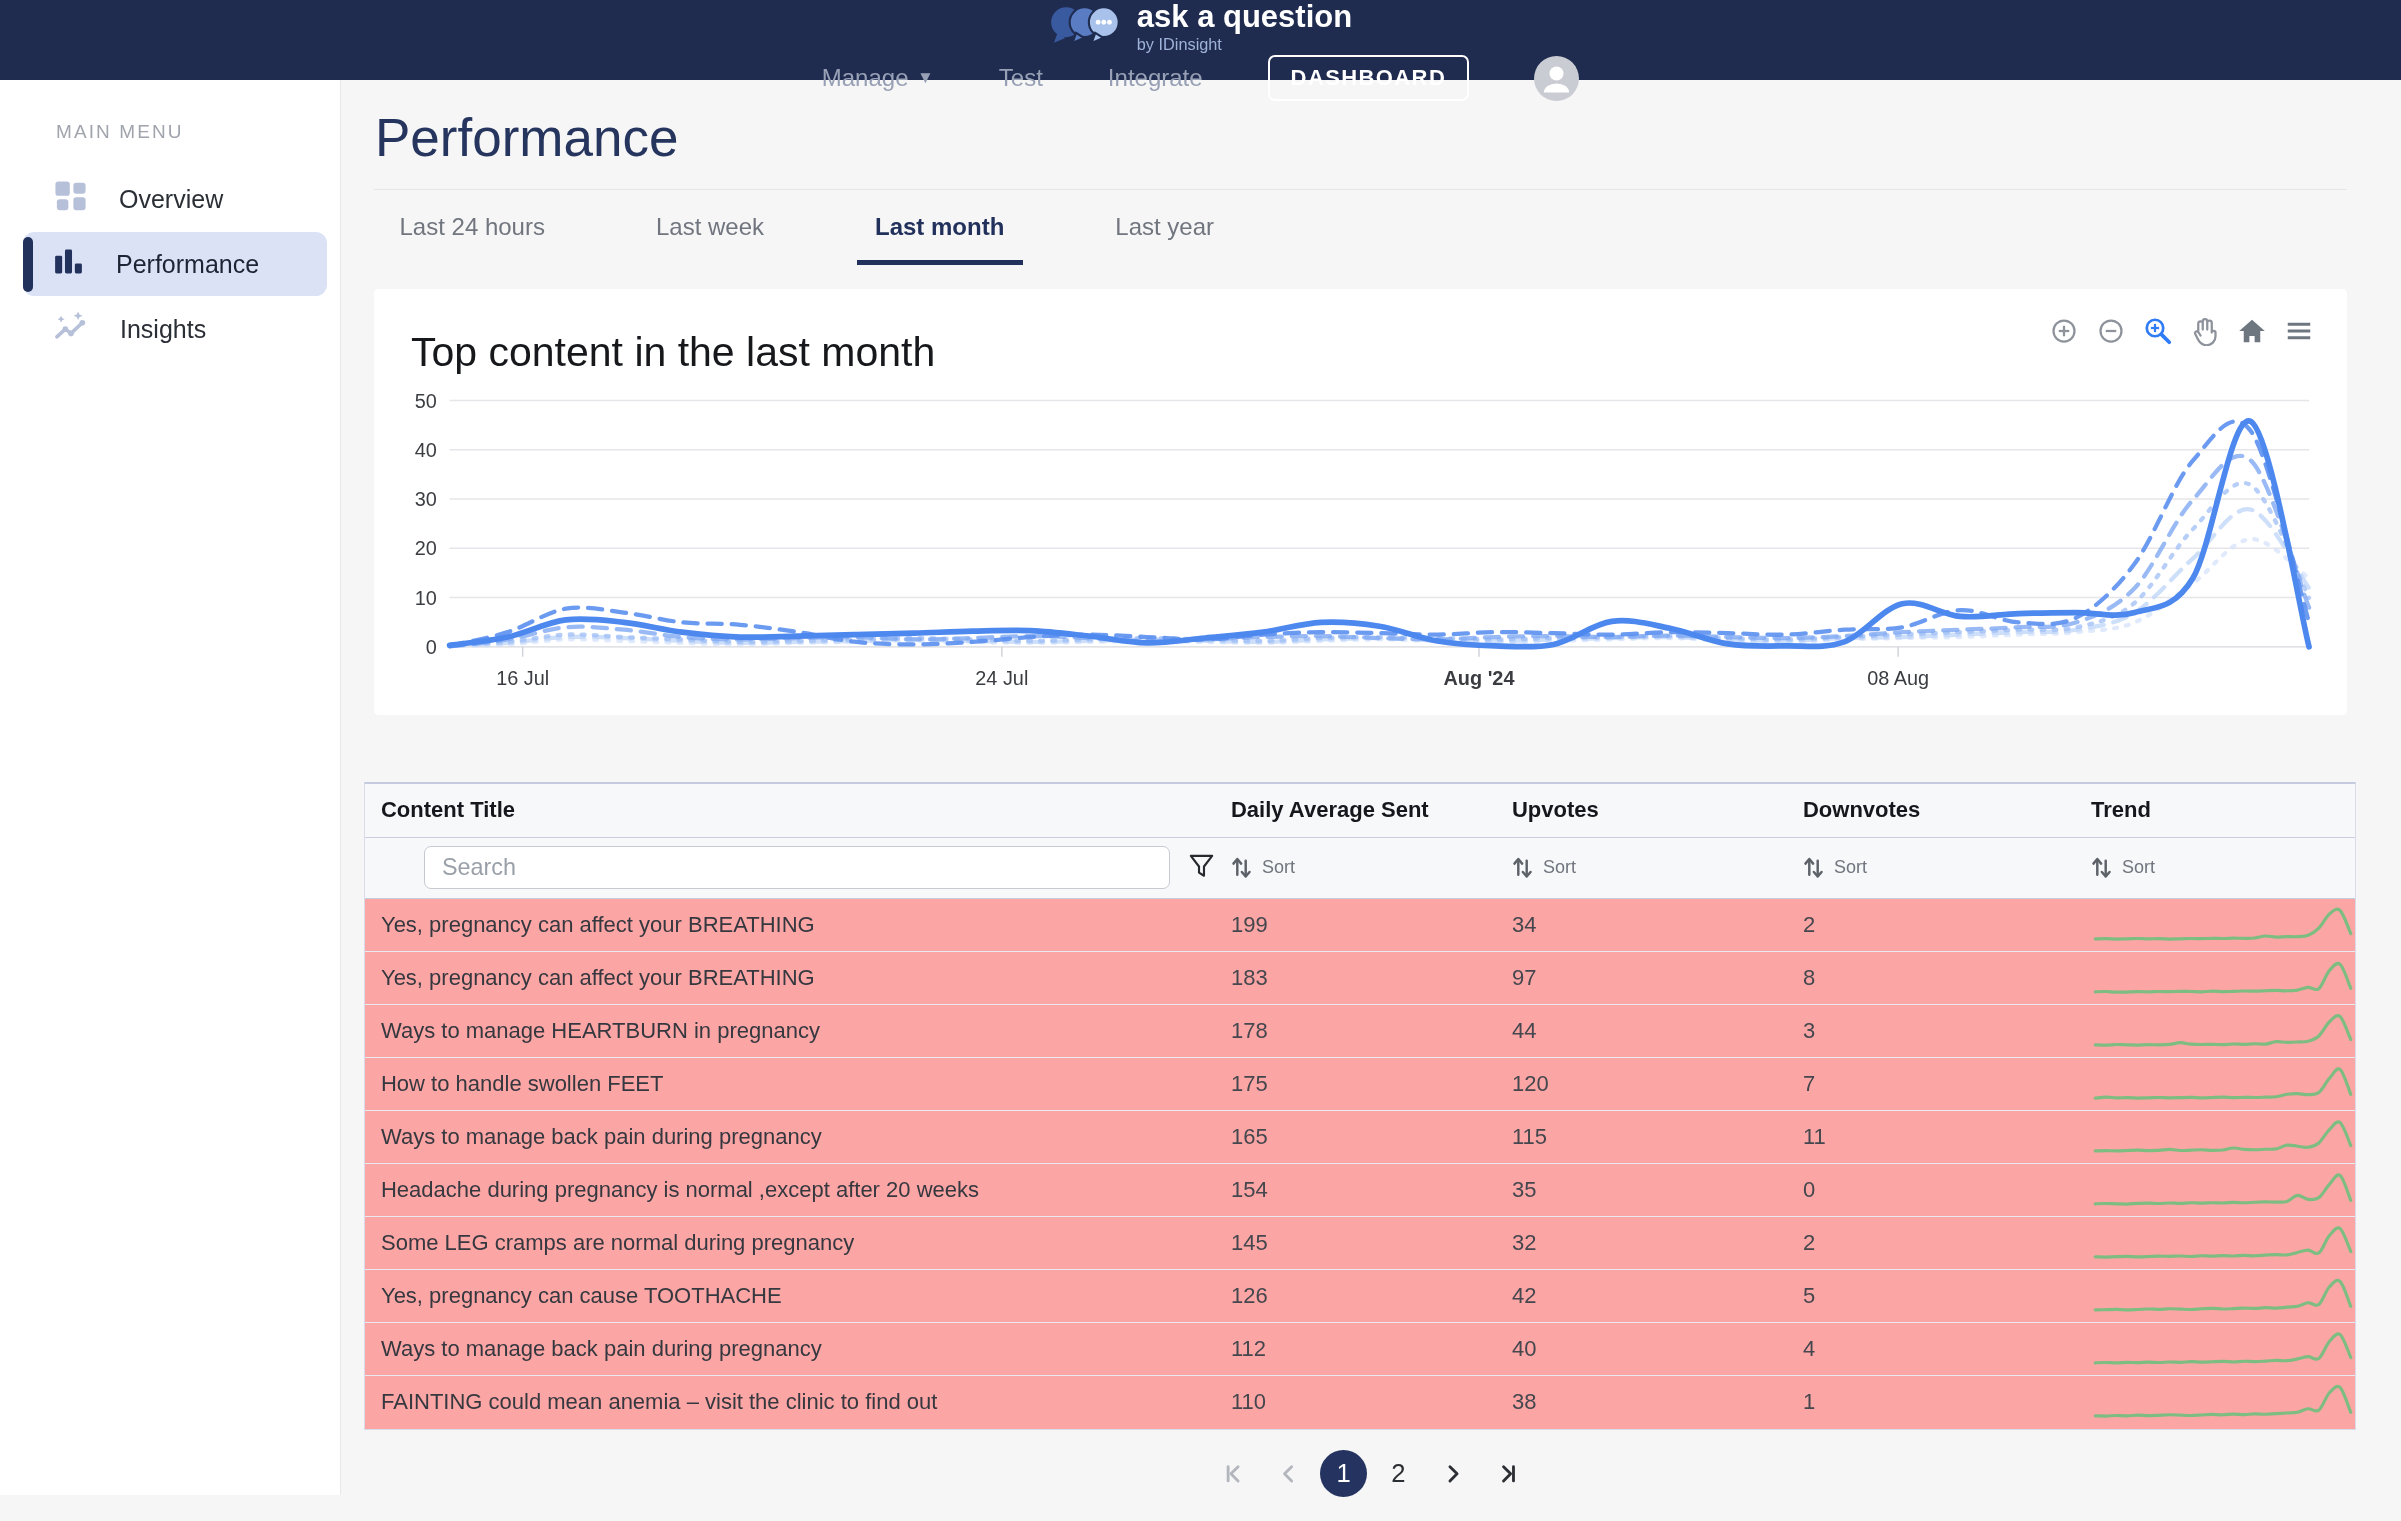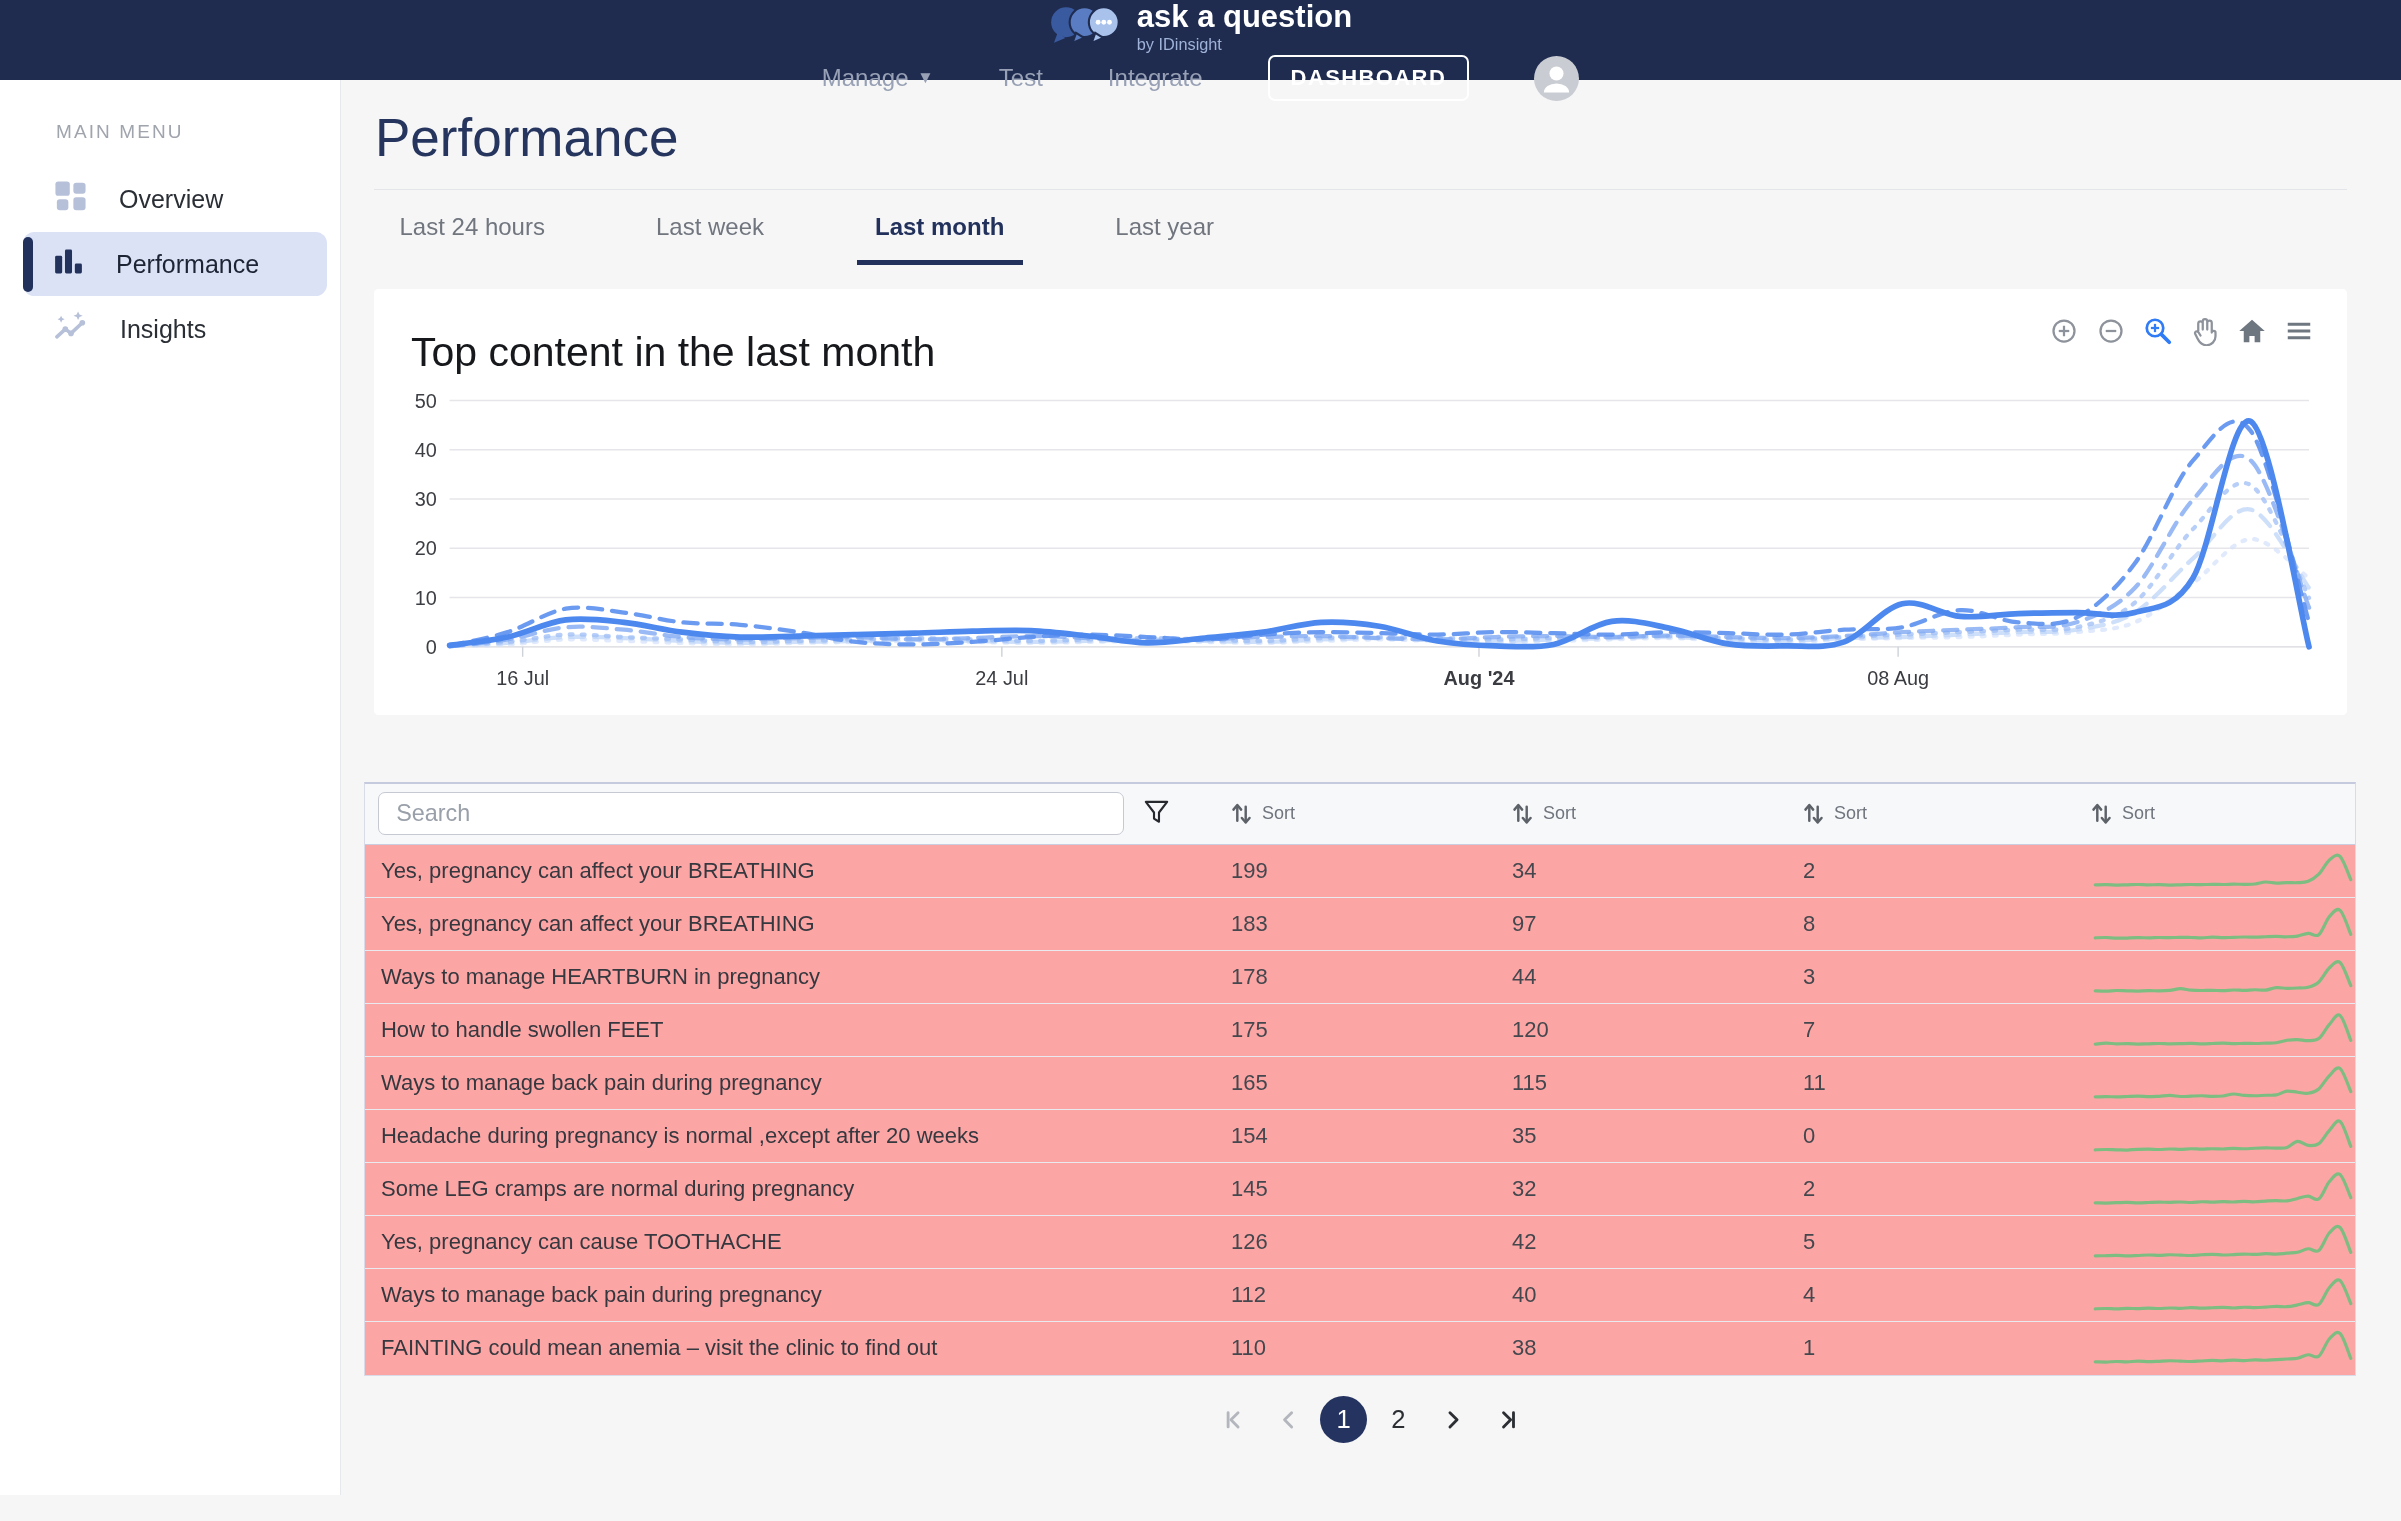--- a/index.html
+++ b/index.html
@@ -67,21 +67,21 @@
   
   .table-card{
     margin:67px 45px 0 23.4px; background:#ffffff;
     border:1.4px solid #d9dce8; border-top:2.8px solid #c5cadf;
   }
   .tgrid{ display:grid; grid-template-columns:850px 281px 291px 288px 1fr; align-items:center; }
   .thead{ height:54px; background:#f7f8fa; border-bottom:1.4px solid #c9cde0;
     font-weight:bold; font-size:22px; color:#15171c; }
   .thead > div{ padding-left:15.6px; }
   .sortrow{ height:61px; background:#f7f8fa; border-bottom:1.4px solid #c9cde0; }
-  .search-cell{ display:flex; align-items:center; padding-left:12.8px; gap:18.5px; }
+  .search-cell{ display:flex; align-items:center; padding-left:12.8px; gap:18.5px;justify-content:flex-end; }
   .search-input{
     width:746px; height:43px; border:1.4px solid #c6c9d2; border-radius:7px;
     font-size:23.4px; color:#333; padding:0 17px; outline:none; background:#fff;
     font-family:"Liberation Sans",sans-serif;
   }
   .search-input::placeholder{ color:#9aa0a9; }
   .sort-btn{ display:flex; align-items:center; gap:10px; margin-left:15.6px;
     color:#6f747d; font-size:18px; cursor:pointer; }
   .trow{ height:53px; border-bottom:1.4px solid #e8eaf0; font-size:22px; color:#35383f; background:#fca5a5; }
   .trow:last-child{ border-bottom:none; }
@@ -257,20 +257,27 @@
           <path d="M106.0 503.3C119.6 502.9 160.6 502.2 187.8 500.6C215.1 498.9 242.4 494.5 269.7 493.6C297.0 492.8 324.3 494.9 351.5 495.7C378.8 496.5 406.1 497.7 433.4 498.5C460.7 499.3 487.9 500.6 515.2 500.6C542.5 500.6 569.8 499.1 597.1 498.5C624.3 497.9 651.6 497.6 678.9 497.1C706.2 496.6 733.5 495.7 760.8 495.7C788.0 495.7 815.3 496.6 842.6 497.1C869.9 497.6 897.2 498.5 924.4 498.5C951.7 498.5 979.0 497.6 1006.3 497.1C1033.6 496.6 1060.8 495.7 1088.1 495.7C1115.4 495.7 1142.7 496.6 1170.0 497.1C1197.3 497.6 1224.5 498.7 1251.8 498.5C1279.1 498.3 1306.4 496.5 1333.7 495.7C1360.9 494.9 1388.2 493.6 1415.5 493.6C1442.8 493.6 1470.1 495.1 1497.3 495.7C1524.6 496.3 1551.9 497.1 1579.2 497.1C1606.5 497.1 1633.8 496.3 1661.0 495.7C1688.3 495.1 1715.6 494.3 1742.9 493.6C1770.2 493.0 1797.4 491.2 1824.7 491.6C1852.0 491.9 1879.3 494.8 1906.6 495.7C1933.8 496.6 1961.1 497.4 1988.4 497.1C2015.7 496.8 2043.0 494.6 2070.3 493.6C2097.5 492.7 2124.8 492.2 2152.1 491.6C2179.4 491.0 2206.7 491.0 2233.9 490.2C2261.2 489.4 2288.5 487.9 2315.8 486.8C2343.1 485.6 2370.3 486.2 2397.6 483.3C2424.9 480.4 2452.2 481.0 2479.5 469.5C2506.8 458.0 2534.0 433.9 2561.3 414.3C2588.6 394.8 2615.9 353.4 2643.2 352.2C2670.4 351.0 2711.4 398.2 2725.0 407.4" fill="none" stroke="#d3e1fb" stroke-width="6" stroke-opacity="0.7" stroke-linecap="round" stroke-linejoin="round" stroke-dasharray="4 13"></path>
           <path d="M106.0 502.6C119.6 501.9 160.6 500.6 187.8 498.5C215.1 496.4 242.4 491.4 269.7 490.2C297.0 489.0 324.3 490.7 351.5 491.6C378.8 492.5 406.1 494.6 433.4 495.7C460.7 496.9 487.9 498.3 515.2 498.5C542.5 498.7 569.8 497.6 597.1 497.1C624.3 496.6 651.6 496.3 678.9 495.7C706.2 495.1 733.5 493.6 760.8 493.6C788.0 493.6 815.3 495.1 842.6 495.7C869.9 496.3 897.2 497.1 924.4 497.1C951.7 497.1 979.0 496.3 1006.3 495.7C1033.6 495.1 1060.8 493.6 1088.1 493.6C1115.4 493.6 1142.7 495.1 1170.0 495.7C1197.3 496.3 1224.5 497.4 1251.8 497.1C1279.1 496.8 1306.4 494.6 1333.7 493.6C1360.9 492.7 1388.2 491.6 1415.5 491.6C1442.8 491.6 1470.1 493.0 1497.3 493.6C1524.6 494.3 1551.9 495.7 1579.2 495.7C1606.5 495.7 1633.8 494.3 1661.0 493.6C1688.3 493.0 1715.6 492.2 1742.9 491.6C1770.2 491.0 1797.4 489.9 1824.7 490.2C1852.0 490.5 1879.3 492.7 1906.6 493.6C1933.8 494.6 1961.1 496.1 1988.4 495.7C2015.7 495.4 2043.0 492.5 2070.3 491.6C2097.5 490.7 2124.8 491.0 2152.1 490.2C2179.4 489.4 2206.7 487.9 2233.9 486.8C2261.2 485.6 2288.5 484.4 2315.8 483.3C2343.1 482.2 2370.3 484.5 2397.6 479.9C2424.9 475.3 2452.2 472.4 2479.5 455.7C2506.8 439.0 2534.0 404.0 2561.3 379.8C2588.6 355.6 2615.9 303.9 2643.2 310.8C2670.4 317.7 2711.4 402.8 2725.0 421.2" fill="none" stroke="#b9d1f8" stroke-width="6" stroke-opacity="0.7" stroke-linecap="round" stroke-linejoin="round" stroke-dasharray="20 14"></path>
           <path d="M106.0 501.2C119.6 500.6 160.6 499.5 187.8 497.1C215.1 494.7 242.4 487.9 269.7 486.8C297.0 485.6 324.3 489.1 351.5 490.2C378.8 491.3 406.1 492.5 433.4 493.6C460.7 494.8 487.9 496.8 515.2 497.1C542.5 497.4 569.8 496.3 597.1 495.7C624.3 495.1 651.6 494.3 678.9 493.6C706.2 493.0 733.5 491.6 760.8 491.6C788.0 491.6 815.3 493.0 842.6 493.6C869.9 494.3 897.2 495.7 924.4 495.7C951.7 495.7 979.0 494.3 1006.3 493.6C1033.6 493.0 1060.8 491.6 1088.1 491.6C1115.4 491.6 1142.7 493.0 1170.0 493.6C1197.3 494.3 1224.5 496.1 1251.8 495.7C1279.1 495.4 1306.4 492.5 1333.7 491.6C1360.9 490.7 1388.2 490.2 1415.5 490.2C1442.8 490.2 1470.1 491.0 1497.3 491.6C1524.6 492.2 1551.9 493.6 1579.2 493.6C1606.5 493.6 1633.8 492.2 1661.0 491.6C1688.3 491.0 1715.6 490.7 1742.9 490.2C1770.2 489.7 1797.4 488.6 1824.7 488.8C1852.0 489.1 1879.3 490.8 1906.6 491.6C1933.8 492.4 1961.1 493.9 1988.4 493.6C2015.7 493.4 2043.0 491.3 2070.3 490.2C2097.5 489.1 2124.8 487.9 2152.1 486.8C2179.4 485.6 2206.7 484.4 2233.9 483.3C2261.2 482.2 2288.5 481.0 2315.8 479.9C2343.1 478.7 2370.3 482.7 2397.6 476.4C2424.9 470.1 2452.2 464.9 2479.5 441.9C2506.8 418.9 2534.0 366.0 2561.3 338.4C2588.6 310.8 2615.9 260.2 2643.2 276.3C2670.4 292.4 2711.4 408.6 2725.0 435.0" fill="none" stroke="#9dbdf6" stroke-width="6" stroke-opacity="0.75" stroke-linecap="round" stroke-linejoin="round" stroke-dasharray="4 13"></path>
           <path d="M106.0 503.3C119.6 501.7 160.6 498.1 187.8 493.6C215.1 489.2 242.4 478.7 269.7 476.4C297.0 474.1 324.3 477.6 351.5 479.9C378.8 482.2 406.1 487.9 433.4 490.2C460.7 492.5 487.9 493.4 515.2 493.6C542.5 493.9 569.8 492.2 597.1 491.6C624.3 491.0 651.6 489.9 678.9 490.2C706.2 490.5 733.5 493.4 760.8 493.6C788.0 493.9 815.3 492.4 842.6 491.6C869.9 490.8 897.2 488.8 924.4 488.8C951.7 488.8 979.0 490.4 1006.3 491.6C1033.6 492.7 1060.8 495.4 1088.1 495.7C1115.4 496.1 1142.7 494.6 1170.0 493.6C1197.3 492.7 1224.5 491.0 1251.8 490.2C1279.1 489.4 1306.4 488.6 1333.7 488.8C1360.9 489.1 1388.2 490.8 1415.5 491.6C1442.8 492.4 1470.1 493.9 1497.3 493.6C1524.6 493.4 1551.9 491.0 1579.2 490.2C1606.5 489.4 1633.8 488.8 1661.0 488.8C1688.3 488.8 1715.6 490.3 1742.9 490.2C1770.2 490.1 1797.4 488.1 1824.7 488.1C1852.0 488.1 1879.3 489.6 1906.6 490.2C1933.8 490.8 1961.1 491.8 1988.4 491.6C2015.7 491.3 2043.0 490.2 2070.3 488.8C2097.5 487.4 2124.8 484.8 2152.1 483.3C2179.4 481.8 2206.7 481.0 2233.9 479.9C2261.2 478.7 2288.5 478.1 2315.8 476.4C2343.1 474.7 2370.3 478.7 2397.6 469.5C2424.9 460.3 2452.2 449.9 2479.5 421.2C2506.8 392.4 2534.0 326.9 2561.3 297.0C2588.6 267.1 2615.9 216.5 2643.2 241.8C2670.4 267.1 2711.4 414.3 2725.0 448.8" fill="none" stroke="#7fa9f3" stroke-width="6" stroke-opacity="0.8" stroke-linecap="round" stroke-linejoin="round" stroke-dasharray="20 14"></path>
           <path d="M106.0 502.6C119.6 499.4 160.6 492.0 187.8 483.3C215.1 474.6 242.4 454.8 269.7 450.2C297.0 445.6 324.3 452.5 351.5 455.7C378.8 458.9 406.1 466.6 433.4 469.5C460.7 472.4 487.9 470.6 515.2 472.9C542.5 475.3 569.8 479.3 597.1 483.3C624.3 487.3 651.6 494.2 678.9 497.1C706.2 500.0 733.5 500.6 760.8 500.6C788.0 500.6 815.3 498.8 842.6 497.1C869.9 495.4 897.2 491.9 924.4 490.2C951.7 488.5 979.0 486.8 1006.3 486.8C1033.6 486.8 1060.8 489.1 1088.1 490.2C1115.4 491.3 1142.7 494.2 1170.0 493.6C1197.3 493.1 1224.5 488.5 1251.8 486.8C1279.1 485.0 1306.4 483.6 1333.7 483.3C1360.9 483.0 1388.2 484.1 1415.5 484.7C1442.8 485.3 1470.1 487.0 1497.3 486.8C1524.6 486.5 1551.9 483.6 1579.2 483.3C1606.5 483.0 1633.8 484.1 1661.0 484.7C1688.3 485.3 1715.6 487.0 1742.9 486.8C1770.2 486.5 1797.4 483.6 1824.7 483.3C1852.0 483.0 1879.3 484.1 1906.6 484.7C1933.8 485.3 1961.1 487.6 1988.4 486.8C2015.7 485.9 2043.0 481.6 2070.3 479.9C2097.5 478.1 2124.8 481.0 2152.1 476.4C2179.4 471.8 2206.7 453.4 2233.9 452.3C2261.2 451.1 2288.5 467.8 2315.8 469.5C2343.1 471.2 2370.3 476.4 2397.6 462.6C2424.9 448.8 2452.2 423.5 2479.5 386.7C2506.8 349.9 2534.0 272.9 2561.3 241.8C2588.6 210.8 2615.9 162.4 2643.2 200.4C2670.4 238.3 2711.4 424.6 2725.0 469.5" fill="none" stroke="#5b8ff0" stroke-width="6" stroke-opacity="0.9" stroke-linecap="round" stroke-linejoin="round" stroke-dasharray="20 14"></path>
           <path d="M106.0 501.9C119.6 500.0 160.6 496.2 187.8 490.2C215.1 484.2 242.4 469.5 269.7 466.1C297.0 462.6 324.3 466.6 351.5 469.5C378.8 472.4 406.1 479.9 433.4 483.3C460.7 486.8 487.9 489.3 515.2 490.2C542.5 491.1 569.8 489.4 597.1 488.8C624.3 488.2 651.6 487.4 678.9 486.8C706.2 486.1 733.5 485.5 760.8 484.7C788.0 483.9 815.3 482.5 842.6 481.9C869.9 481.3 897.2 480.1 924.4 481.2C951.7 482.4 979.0 485.9 1006.3 488.8C1033.6 491.7 1060.8 498.0 1088.1 498.5C1115.4 498.9 1142.7 494.1 1170.0 491.6C1197.3 489.0 1224.5 487.0 1251.8 483.3C1279.1 479.6 1306.4 470.9 1333.7 469.5C1360.9 468.1 1388.2 470.6 1415.5 475.0C1442.8 479.4 1470.1 491.1 1497.3 495.7C1524.6 500.3 1551.9 501.8 1579.2 502.6C1606.5 503.4 1633.8 506.3 1661.0 500.6C1688.3 494.8 1715.6 471.9 1742.9 468.1C1770.2 464.3 1797.4 472.5 1824.7 477.8C1852.0 483.1 1879.3 495.7 1906.6 499.9C1933.8 504.0 1961.1 503.1 1988.4 502.6C2015.7 502.2 2043.0 507.0 2070.3 497.1C2097.5 487.2 2124.8 449.3 2152.1 443.3C2179.4 437.3 2206.7 458.9 2233.9 461.2C2261.2 463.5 2288.5 458.0 2315.8 457.1C2343.1 456.2 2370.3 455.9 2397.6 455.7C2424.9 455.5 2452.2 463.8 2479.5 455.7C2506.8 447.6 2534.0 452.3 2561.3 407.4C2588.6 362.5 2615.9 170.5 2643.2 186.6C2670.4 202.7 2711.4 451.1 2725.0 504.0" fill="none" stroke="#4d88ef" stroke-width="8" stroke-opacity="1" stroke-linecap="round" stroke-linejoin="round" stroke-dasharray="none"></path>
         </svg>
     </section>
 
     <section class="table-card">
+      <div class="tgrid thead">
+        <div>Content Title</div>
+        <div>Daily Average Sent</div>
+        <div>Upvotes</div>
+        <div>Downvotes</div>
+        <div>Trend</div>
+      </div>
       <div class="tgrid sortrow">
         <div class="search-cell">
           <input class="search-input" type="text" placeholder="Search" style="">
           <span>
             <svg width="27" height="27" viewBox="0 0 38 38">
                 <path d="M4 4 H34 L22.5 19 V32 L15.5 27.5 V19 Z" fill="none" stroke="#26292e" stroke-width="3" stroke-linejoin="round"></path>
               </svg>
           </span>
         </div>
         <div>

